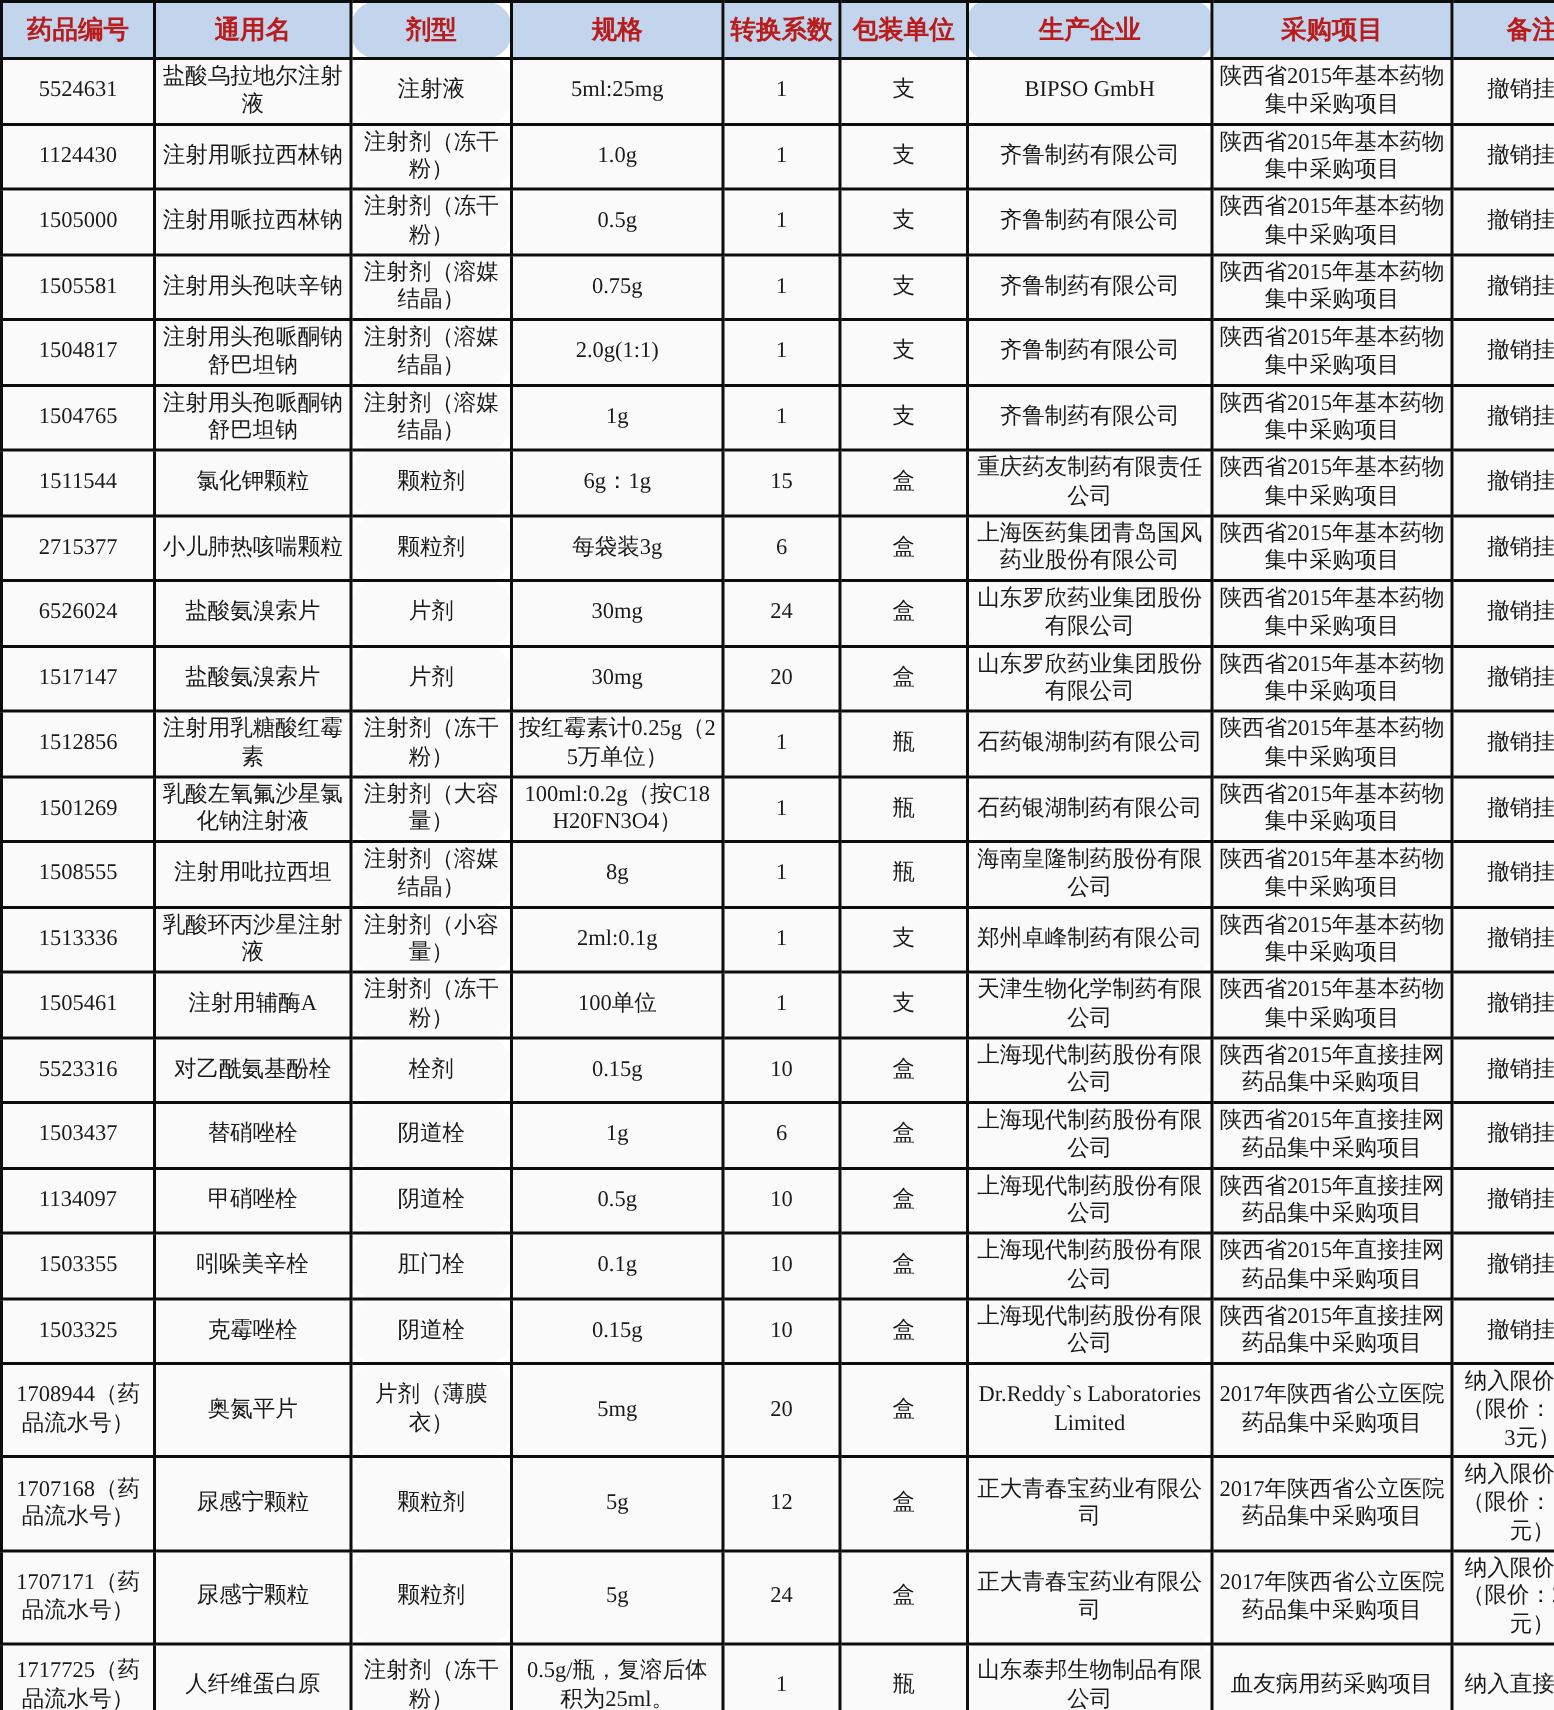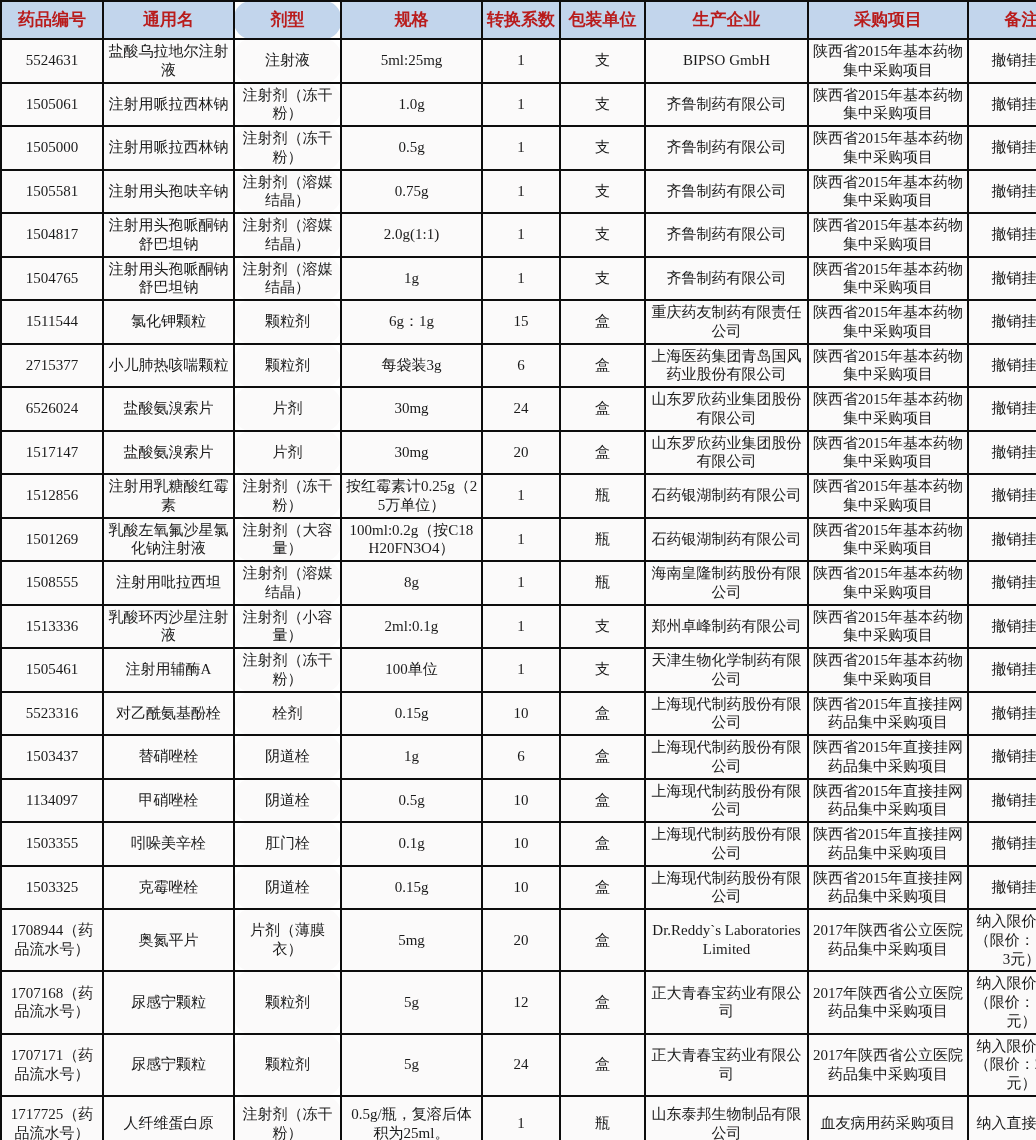--- a/index.html
+++ b/index.html
@@ -39,21 +39,21 @@
   }
   tbody tr { height: 43px; }
   tbody tr.tall { height: 56px; }
   
   th:nth-child(1), td:nth-child(1) { width: 94px;  }
   th:nth-child(2), td:nth-child(2) { width: 123px; text-align: center; }
   th:nth-child(3), td:nth-child(3) { width: 99px; border-radius: 17px;  }
   th:nth-child(4), td:nth-child(4) { width: 133px; }
   th:nth-child(5), td:nth-child(5) { width: 70px; text-align: center;  }
   th:nth-child(6), td:nth-child(6) { width: 77px;  }
-  th:nth-child(7), td:nth-child(7) { width: 155px; }
+  th:nth-child(7), td:nth-child(7) { width: 155px; border-radius: 12px; }
   th:nth-child(8), td:nth-child(8) { width: 152px; }
   th:nth-child(9), td:nth-child(9) { width: 99px;  }
 </style>
 </head>
 <body>
 
 <table>
   <thead>
     <tr>
         <th>药品编号</th>
@@ -73,21 +73,21 @@
         <td>盐酸乌拉地尔注射液</td>
         <td>注射液</td>
         <td>5ml:25mg</td>
         <td>1</td>
         <td>支</td>
         <td>BIPSO GmbH</td>
         <td>陕西省2015年基本药物集中采购项目</td>
         <td>撤销挂网</td>
       </tr>
       <tr>
-        <td>1505061</td>
+        <td>1124430</td>
         <td>注射用哌拉西林钠</td>
         <td>注射剂（冻干粉）</td>
         <td>1.0g</td>
         <td>1</td>
         <td>支</td>
         <td>齐鲁制药有限公司</td>
         <td>陕西省2015年基本药物集中采购项目</td>
         <td>撤销挂网</td>
       </tr>
       <tr>

